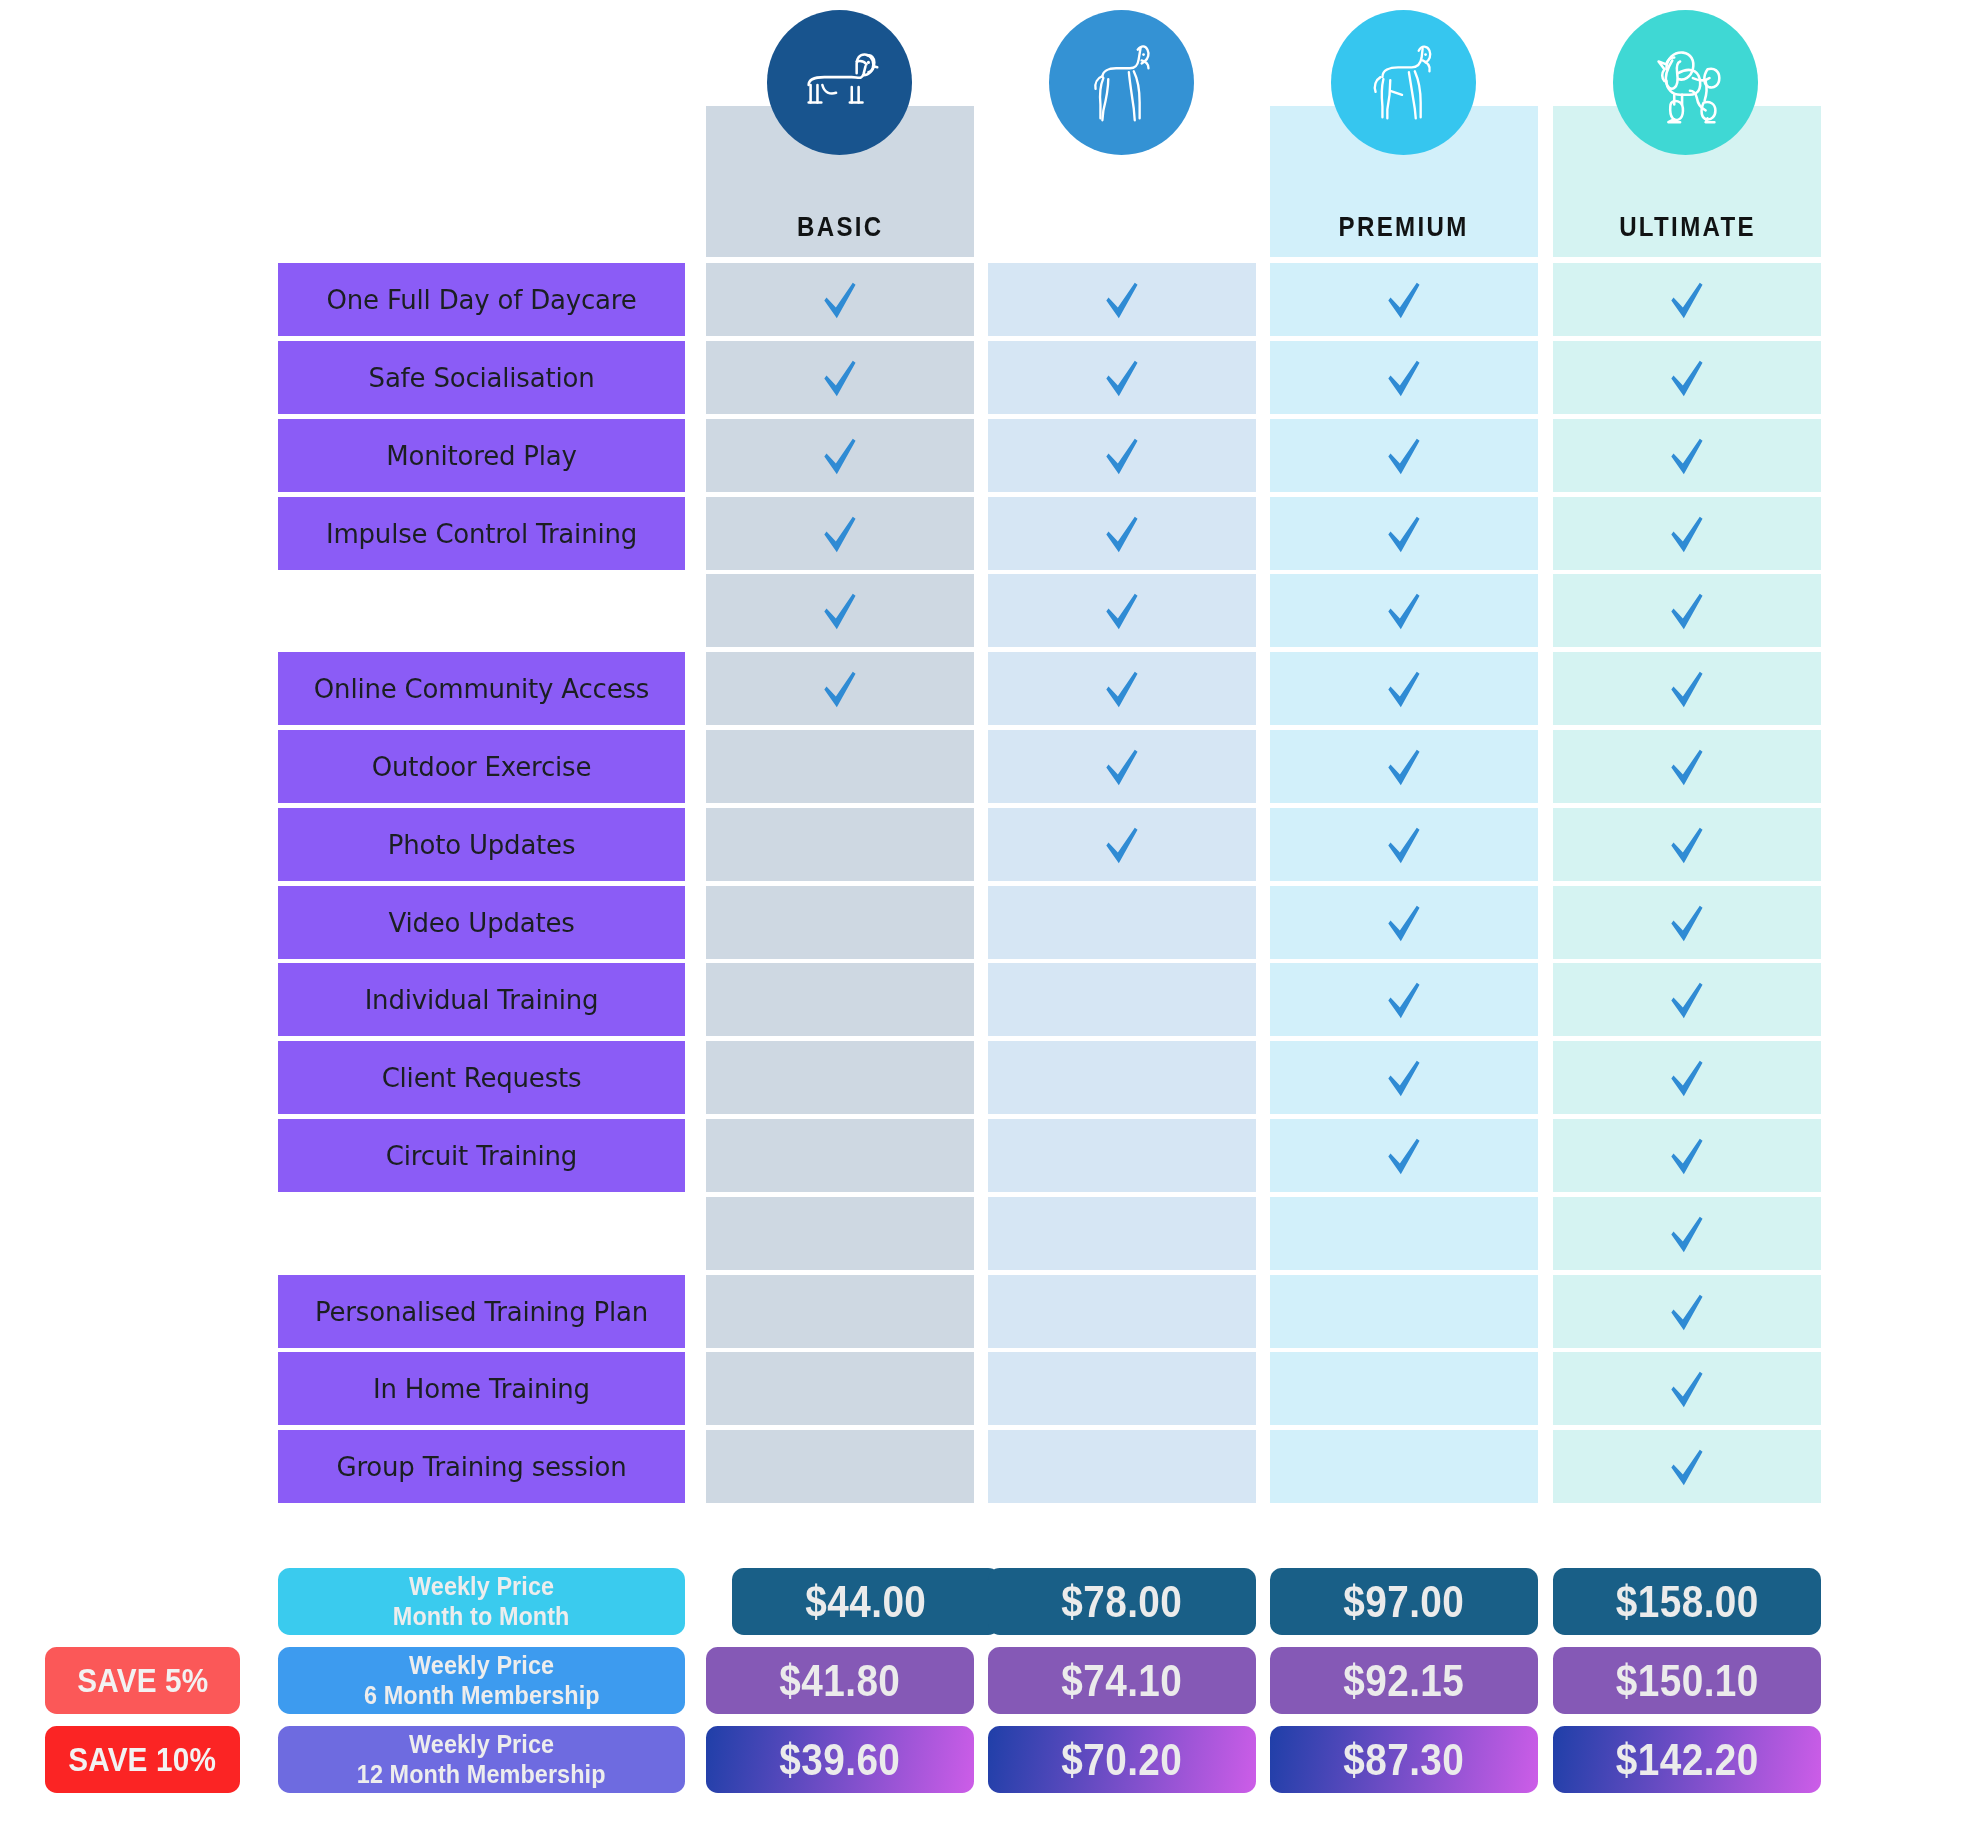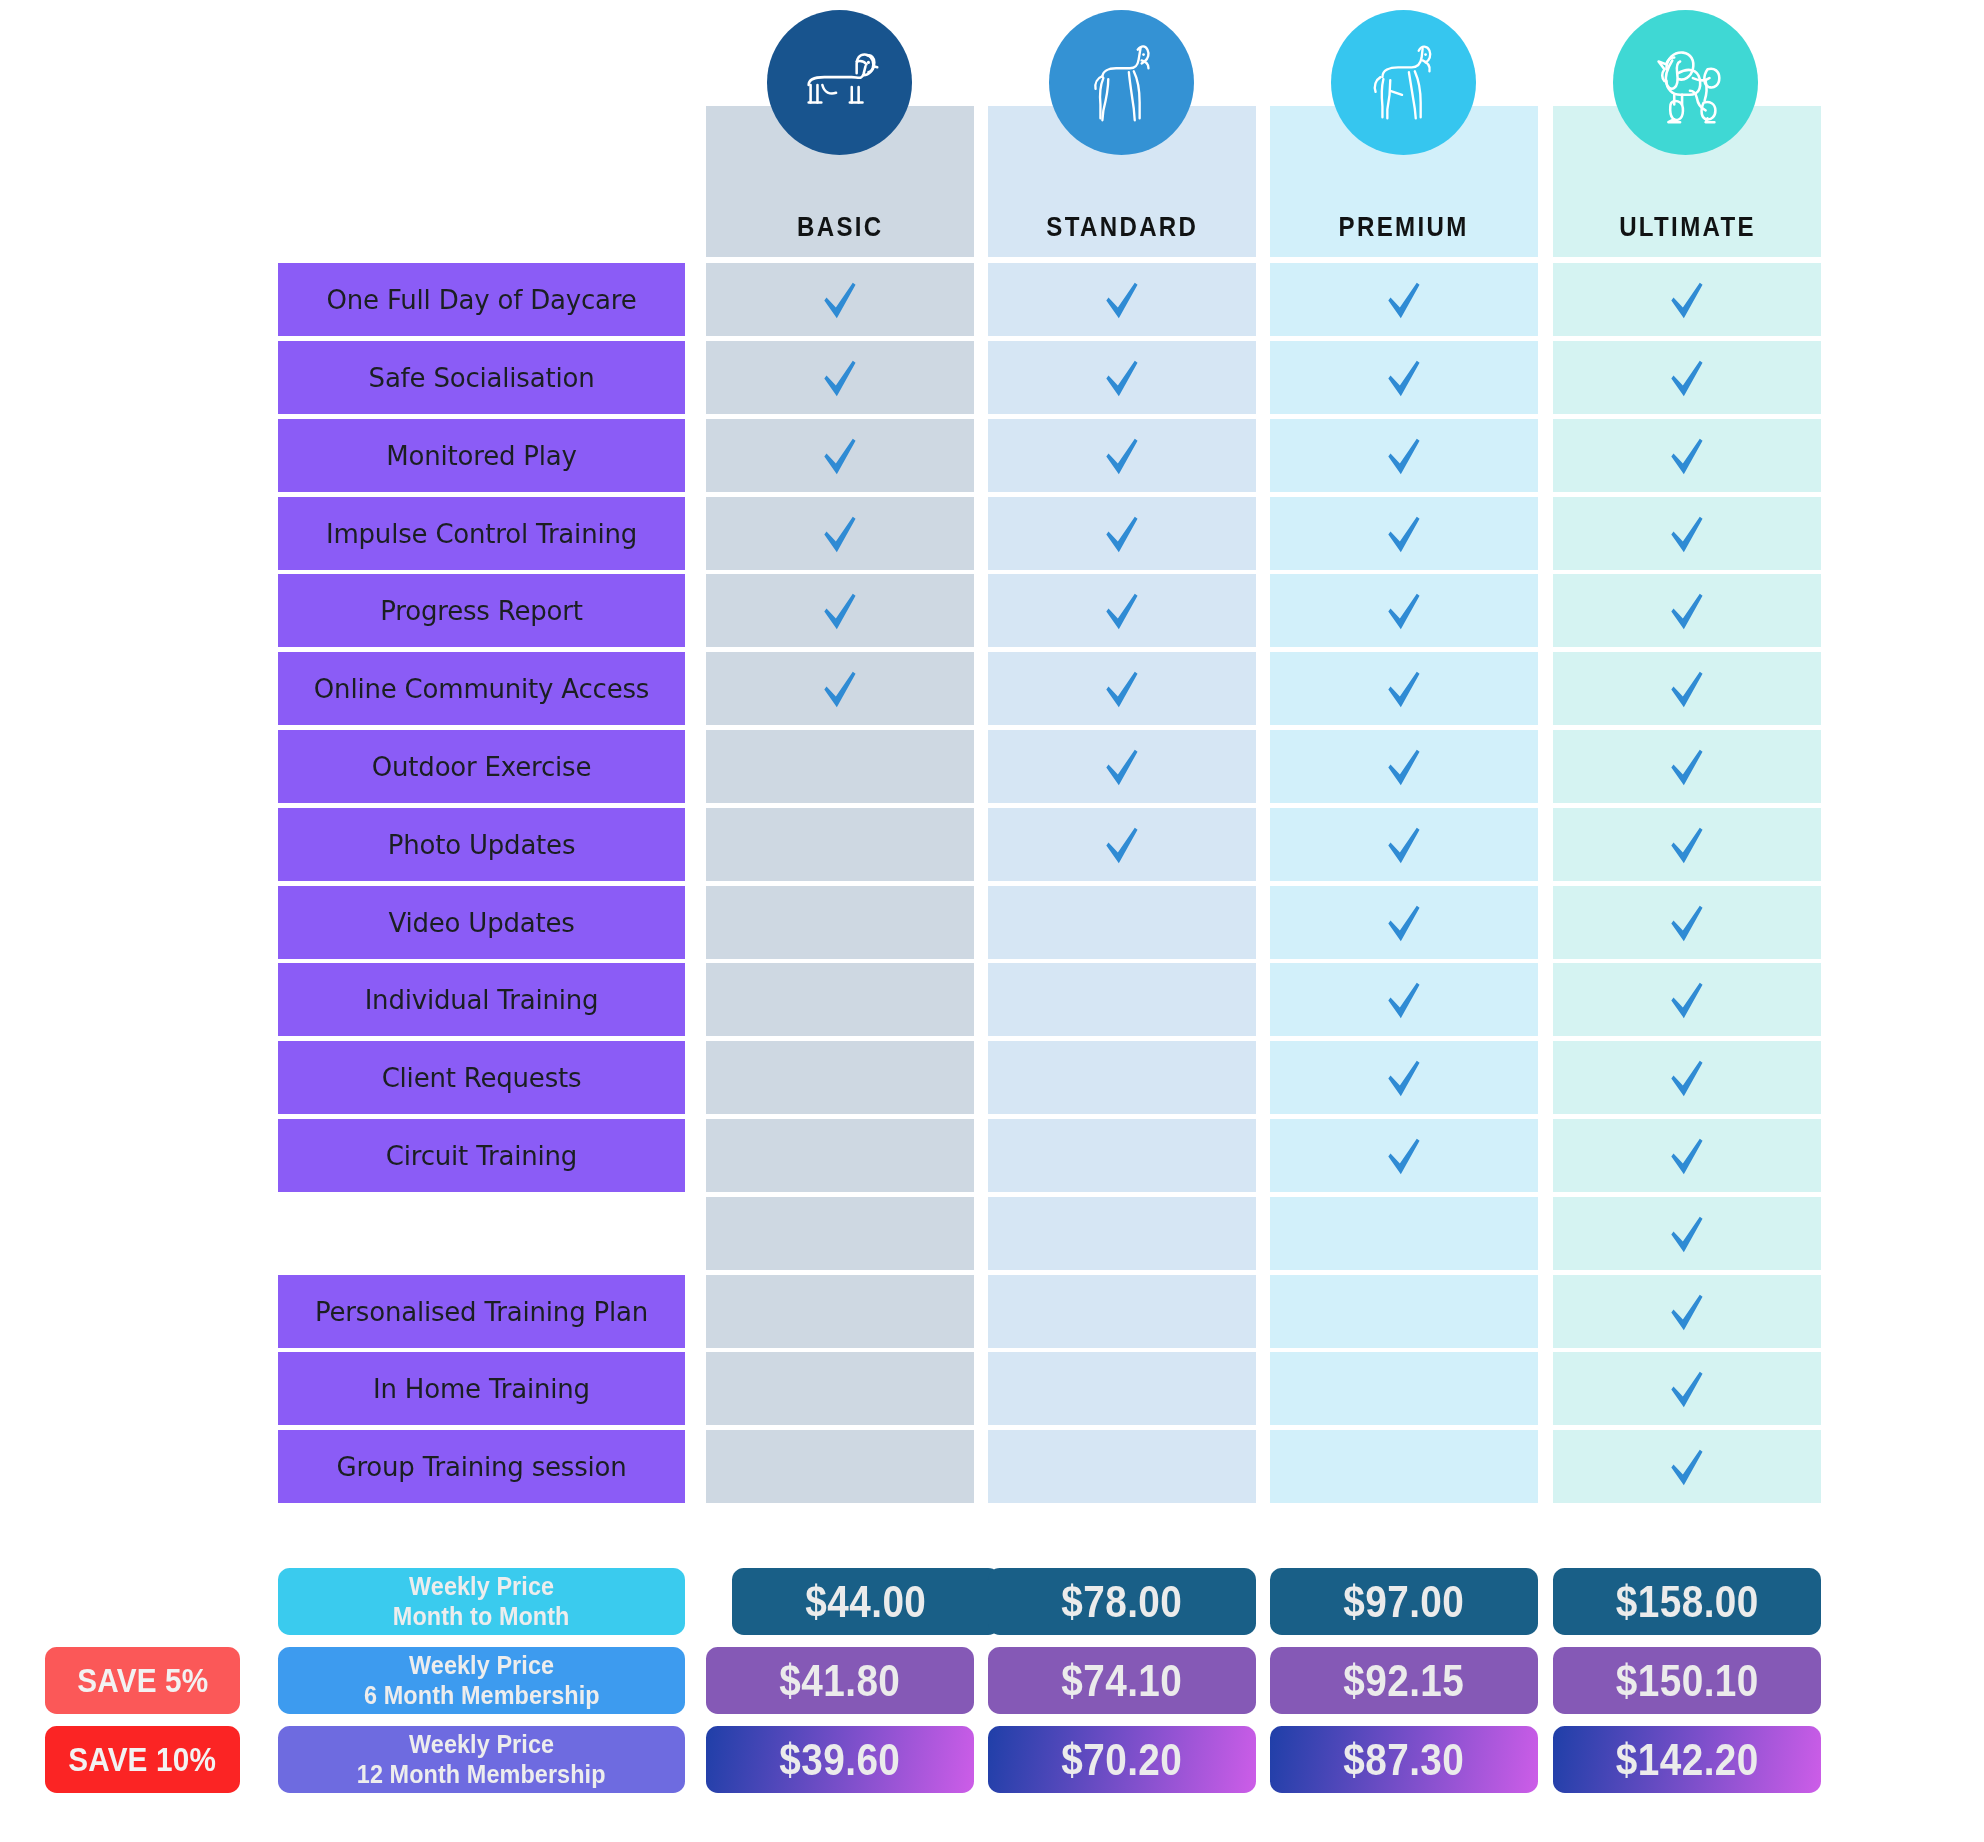--- a/index.html
+++ b/index.html
@@ -130,23 +130,20 @@
      <path d="M18 70 L24 70 M25 70 L31 70 M60 70 L66 70 M67 70 L73 70"></path>
      <path d="M18 52 C18 46 24 44 34 44 L62 44 C68 44 72 47 74 41 L76 33"></path>
      <path d="M74 42 C80 42 84 37 84 31 C84 25 80 21 75 21 C70 21 67 25 67 30 L67 40"></path>
      <path d="M67 28 C71 27 75 28 77 31"></path>
      <path d="M78 22 C82 21 85 24 85 29 C85 34 83 38 79 39"></path>
      <circle cx="79" cy="29" r="1.6" fill="#ffffff" stroke="none"></circle>
      <path d="M84 33 L88 34"></path>
      <path d="M32 52 C34 60 40 62 46 60"></path>
    </svg>
       </span>
-    </div>
-    <div class="col-head" style="left: 988px; top: 106px; width: 268px; height: 151px; background: rgb(214, 230, 244);">
-      <div class="col-head-label">STANDARD</div>
     </div>
     <div class="plan-circle" style="left: 1049px; top: 10px; background: rgb(52, 146, 212);">
       <span>
         <svg viewBox="0 0 100 100" fill="none" stroke="#ffffff" stroke-width="2.4" stroke-linecap="round" stroke-linejoin="round">
      <path d="M30 44 C30 38 36 35 44 35 L58 35 C64 35 66 32 67 26 L69 14"></path>
      <path d="M66 16 C70 11 74 12 76 16 C78 20 77 25 73 28 L70 30"></path>
      <path d="M70 27 C74 28 77 31 77 35"></path>
      <circle cx="72" cy="21" r="1.4" fill="#ffffff" stroke="none"></circle>
      <path d="M31 45 C28 52 27 62 28 72 L28 86"></path>
      <path d="M36 46 C36 56 34 66 31 78 L30 88"></path>
@@ -314,23 +311,20 @@
         </svg>
       </span>
     </div>
     <div class="chk-cell" style="left: 1553px; top: 497px; width: 268px; height: 73px; background: rgb(213, 243, 242);">
       <span>
         <svg viewBox="0 0 32 32">
           <path d="M4.6 16.4 L6.2 14.2 L13.0 21.4 L25.3 3.4 L27.3 4.9 L13.7 29.2 Z" fill="#2f8bd4"></path>
         </svg>
       </span>
     </div>
-    <div class="feat-cell" style="left: 278px; top: 574px; width: 407px; height: 73px;">
-      <div class="feat-text">Progress Report</div>
-    </div>
     <div class="chk-cell" style="left: 706px; top: 574px; width: 268px; height: 73px; background: rgb(206, 216, 226);">
       <span>
         <svg viewBox="0 0 32 32">
           <path d="M4.6 16.4 L6.2 14.2 L13.0 21.4 L25.3 3.4 L27.3 4.9 L13.7 29.2 Z" fill="#2f8bd4"></path>
         </svg>
       </span>
     </div>
     <div class="chk-cell" style="left: 988px; top: 574px; width: 268px; height: 73px; background: rgb(214, 230, 244);">
       <span>
         <svg viewBox="0 0 32 32">

